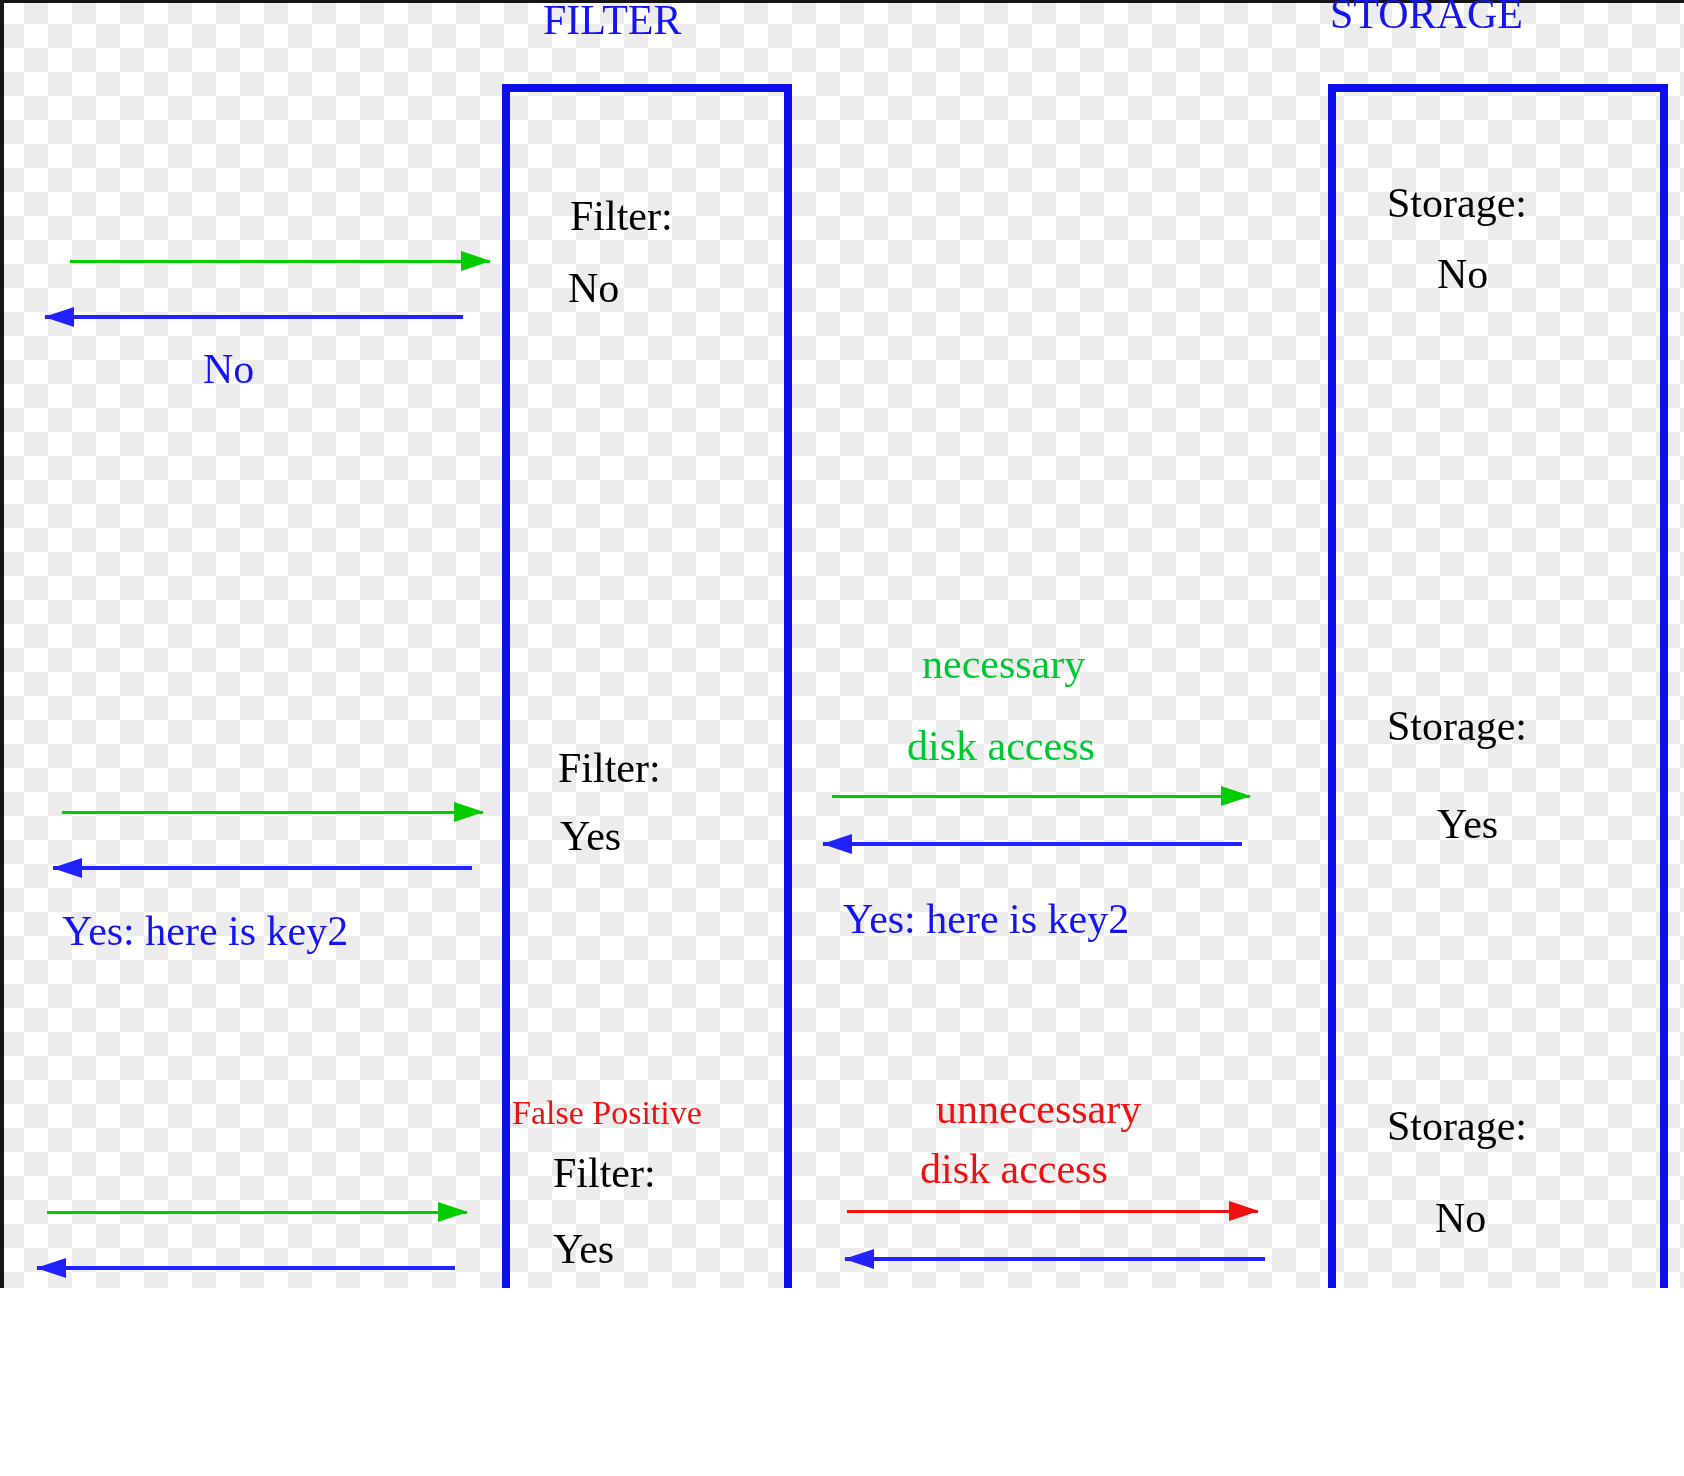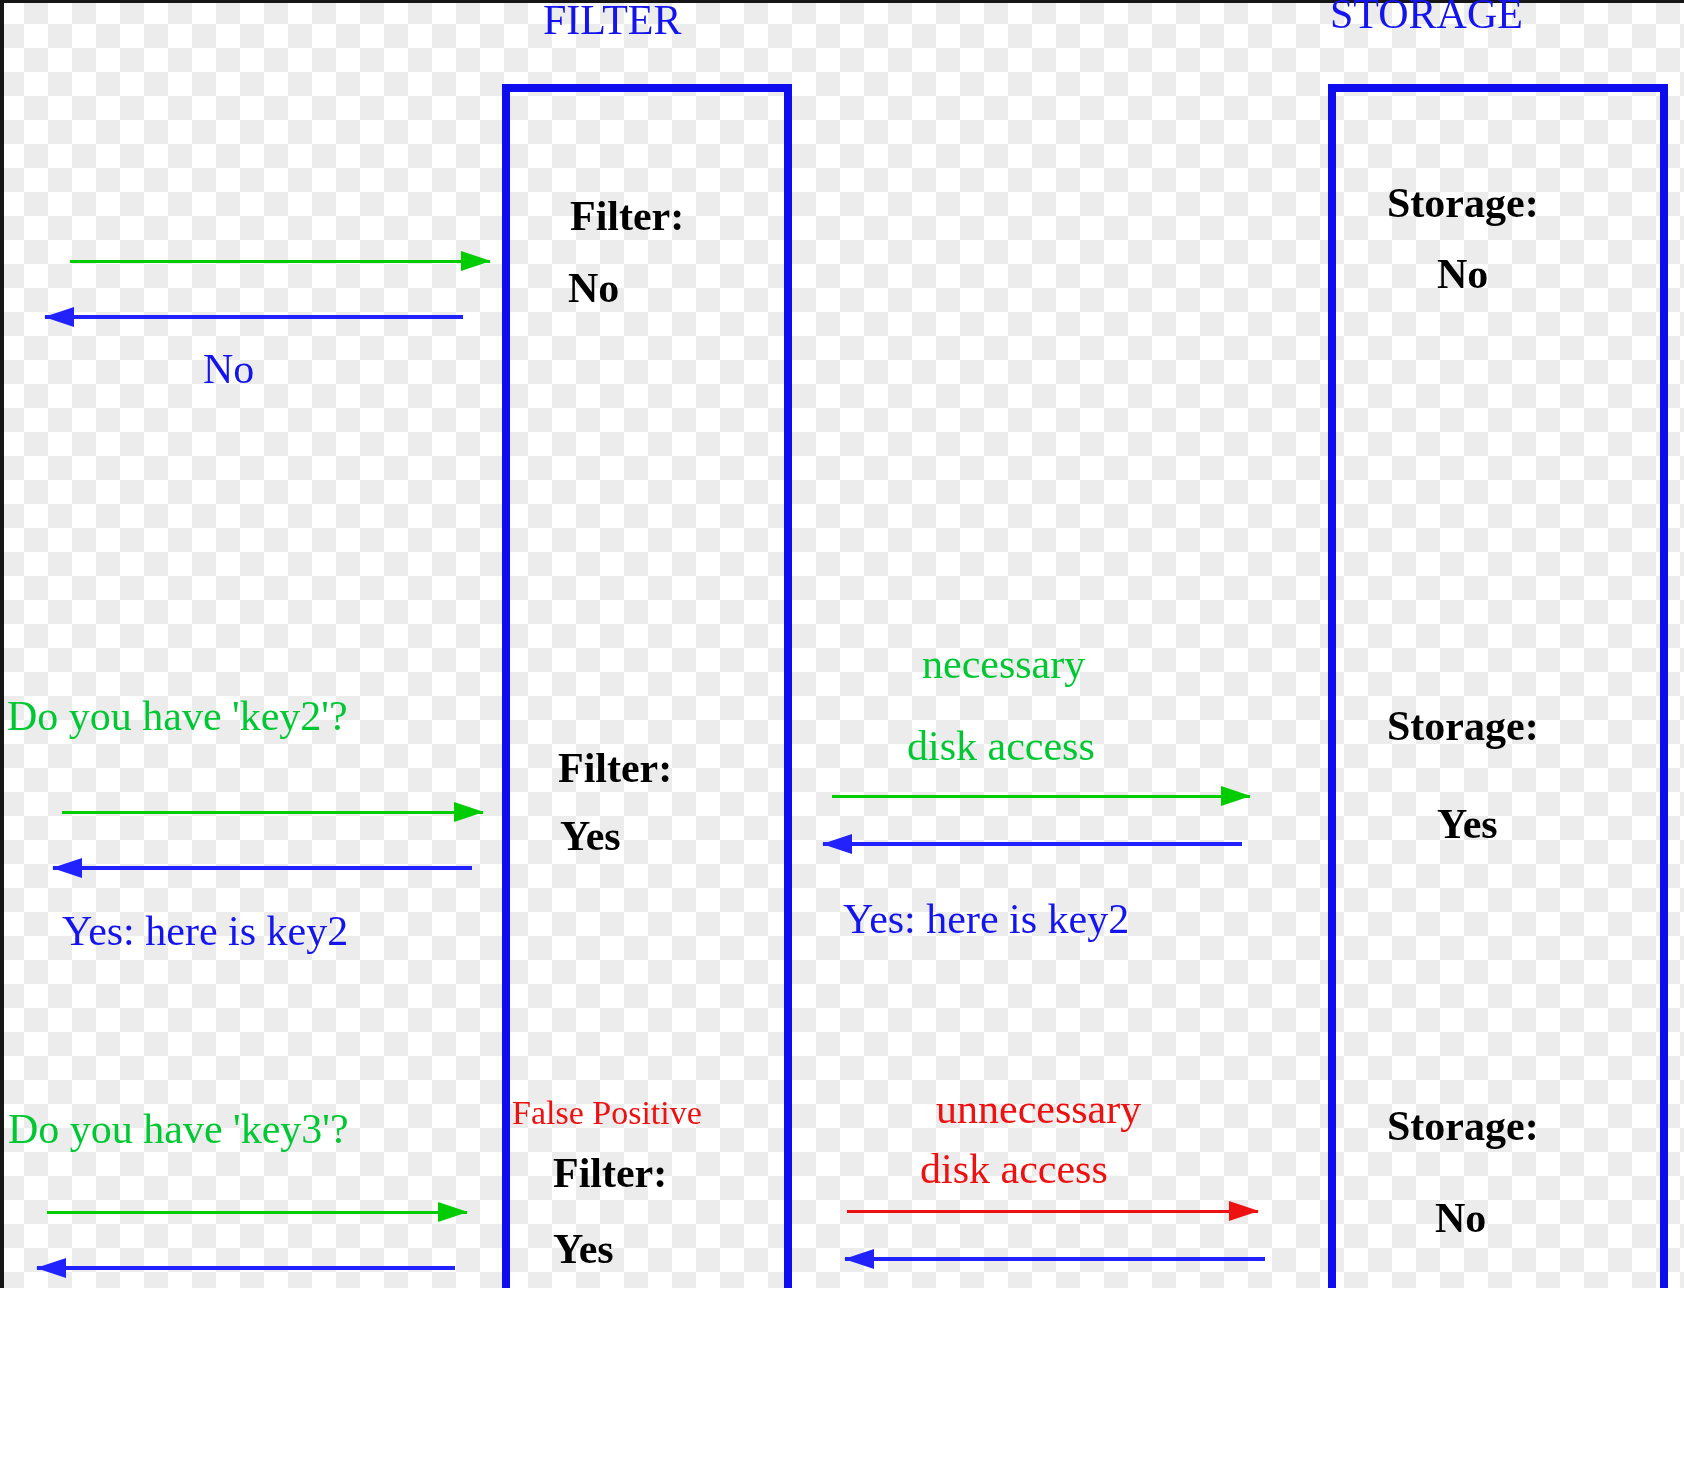--- a/index.html
+++ b/index.html
@@ -9,21 +9,21 @@
     background-color:#fff;
     background-image:conic-gradient(#ececec 0 90deg,#ffffff 90deg 180deg,#ececec 180deg 270deg,#ffffff 270deg 360deg);
     background-size:48px 48px;
   }
   .abs{position:absolute;white-space:nowrap;}
   .t42{font-size:42px;line-height:48px;}
   .t34{font-size:34px;line-height:38px;}
   .blue{color:#1414ee;}
   .green{color:#00c833;}
   .red{color:#ee1111;}
-  .black{color:#000000;font-weight:bold;}
+  .black{color:#000000;}
   .box{position:absolute;border:8px solid #0d0dee;box-sizing:border-box;background:transparent;}
   
   .arr{position:absolute;height:0;}
   .arr.ln3{border-top:3px solid currentColor;}
   .arr.ln4{border-top:4px solid currentColor;}
   .arr.right::after{
     content:"";position:absolute;right:-1px;top:-12px;width:0;height:0;
     border-top:10px solid transparent;border-bottom:10px solid transparent;
     border-left:30px solid currentColor;
   }
@@ -54,38 +54,36 @@
   <div class="arr ln3 right c-garr" style="left:70px;top:260px;width:420px;"></div>
   <div class="arr ln4 left c-barr" style="left:45px;top:315px;width:418px;"></div>
   <div class="abs t42 blue" style="left:203px;top:345px;">No</div>
 
   <div class="abs t42 black" style="left:570px;top:192px;">Filter:</div>
   <div class="abs t42 black" style="left:568px;top:264px;">No</div>
 
   <div class="abs t42 black" style="left:1387px;top:179px;">Storage:</div>
   <div class="abs t42 black" style="left:1437px;top:250px;">No</div>
 
-  <div class="abs t42 green" style="left:7px;top:692px;">Do you have 'key2'?</div>
   <div class="arr ln3 right c-garr" style="left:62px;top:811px;width:421px;"></div>
   <div class="arr ln4 left c-barr" style="left:53px;top:866px;width:419px;"></div>
   <div class="abs t42 blue" style="left:62px;top:907px;">Yes: here is key2</div>
 
   <div class="abs t42 black" style="left:558px;top:744px;">Filter:</div>
   <div class="abs t42 black" style="left:560px;top:812px;">Yes</div>
 
   <div class="abs t42 green" style="left:922px;top:640px;">necessary</div>
   <div class="abs t42 green" style="left:907px;top:722px;">disk access</div>
   <div class="arr ln3 right c-garr" style="left:832px;top:795px;width:418px;"></div>
   <div class="arr ln4 left c-barr" style="left:823px;top:842px;width:419px;"></div>
   <div class="abs t42 blue" style="left:843px;top:895px;">Yes: here is key2</div>
 
   <div class="abs t42 black" style="left:1387px;top:702px;">Storage:</div>
   <div class="abs t42 black" style="left:1437px;top:800px;">Yes</div>
 
-  <div class="abs t42 green" style="left:8px;top:1105px;">Do you have 'key3'?</div>
   <div class="arr ln3 right c-garr" style="left:47px;top:1211px;width:420px;"></div>
   <div class="arr ln4 left c-barr" style="left:37px;top:1266px;width:418px;"></div>
   <div class="abs t42 blue" style="left:185px;top:1292px;">No</div>
 
   <div class="abs t34 red" style="left:512px;top:1094px;">False Positive</div>
   <div class="abs t42 black" style="left:553px;top:1149px;">Filter:</div>
   <div class="abs t42 black" style="left:553px;top:1225px;">Yes</div>
 
   <div class="abs t42 red" style="left:936px;top:1085px;">unnecessary</div>
   <div class="abs t42 red" style="left:920px;top:1145px;">disk access</div>

